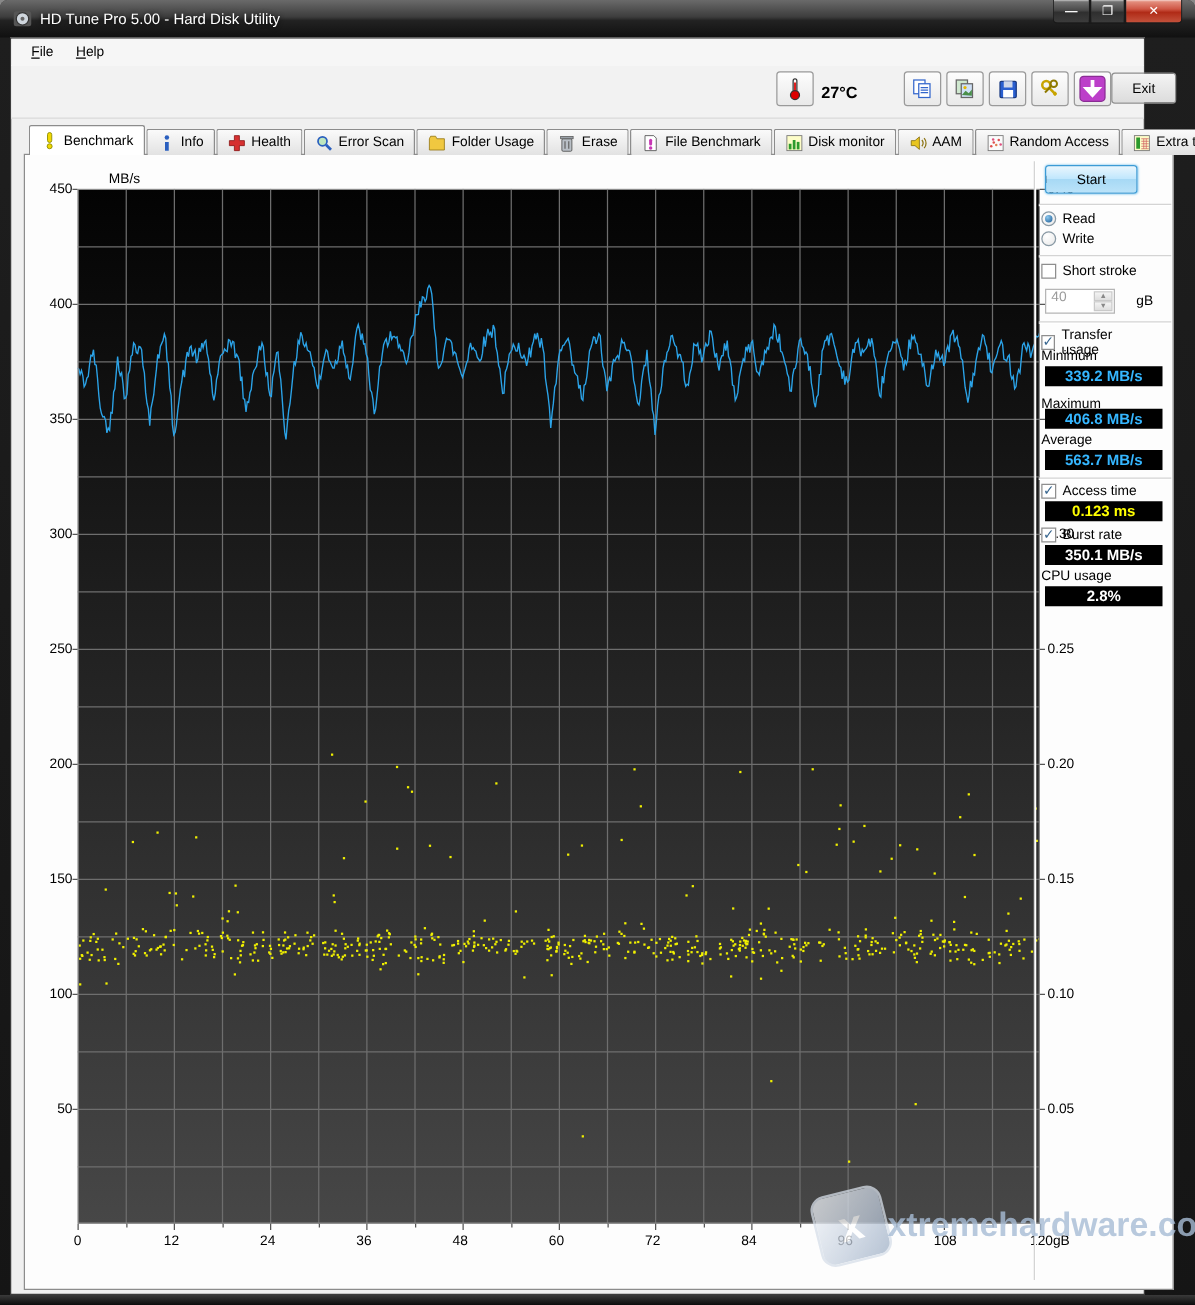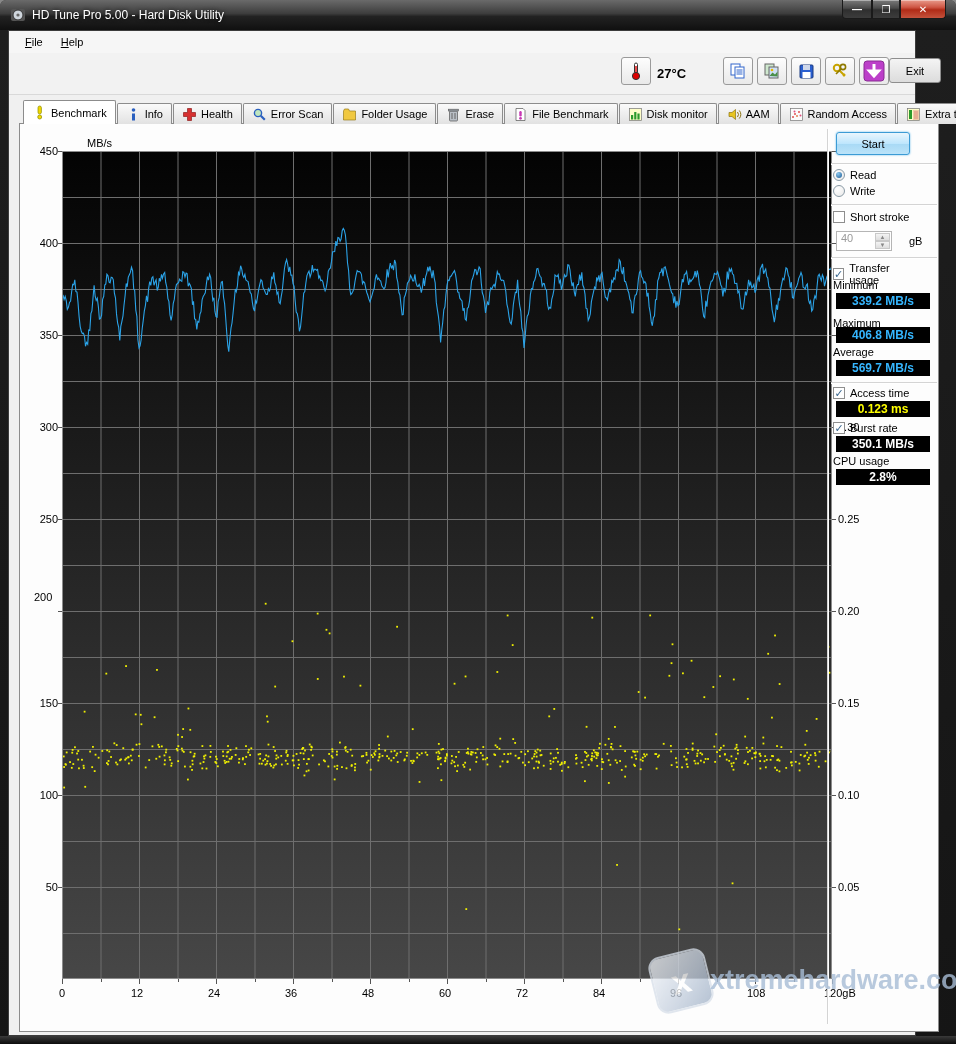--- a/index.html
+++ b/index.html
@@ -945,21 +945,21 @@
         <div class="axis-label" style="left: 25px; top: 114px; width: 24px; text-align: right;">450</div>
         <div class="tickmark" style="left: 49px; top: 120px; width: 4px; height: 1px;"></div>
         <div class="axis-label" style="left: 25px; top: 206px; width: 24px; text-align: right;">400</div>
         <div class="tickmark" style="left: 49px; top: 212px; width: 4px; height: 1px;"></div>
         <div class="axis-label" style="left: 25px; top: 298px; width: 24px; text-align: right;">350</div>
         <div class="tickmark" style="left: 49px; top: 304px; width: 4px; height: 1px;"></div>
         <div class="axis-label" style="left: 25px; top: 390px; width: 24px; text-align: right;">300</div>
         <div class="tickmark" style="left: 49px; top: 396px; width: 4px; height: 1px;"></div>
         <div class="axis-label" style="left: 25px; top: 482px; width: 24px; text-align: right;">250</div>
         <div class="tickmark" style="left: 49px; top: 488px; width: 4px; height: 1px;"></div>
-        <div class="axis-label" style="left: 25px; top: 560px; width: 24px; ">200</div>
+        <div class="axis-label" style="left: 25px; top: 574px; width: 24px; text-align: right;">200</div>
         <div class="tickmark" style="left: 49px; top: 580px; width: 4px; height: 1px;"></div>
         <div class="axis-label" style="left: 25px; top: 666px; width: 24px; text-align: right;">150</div>
         <div class="tickmark" style="left: 49px; top: 672px; width: 4px; height: 1px;"></div>
         <div class="axis-label" style="left: 25px; top: 758px; width: 24px; text-align: right;">100</div>
         <div class="tickmark" style="left: 49px; top: 764px; width: 4px; height: 1px;"></div>
         <div class="axis-label" style="left: 25px; top: 850px; width: 24px; text-align: right;">50</div>
         <div class="tickmark" style="left: 49px; top: 856px; width: 4px; height: 1px;"></div>
         <div class="axis-label" style="left: 829px; top: 114px;">0.45</div>
         <div class="tickmark" style="left: 823px; top: 120px; width: 4px; height: 1px;"></div>
         <div class="axis-label" style="left: 829px; top: 206px;">0.40</div>
@@ -1050,21 +1050,21 @@
     <span class="panel-label" style="left:824px; top:248px;">Minimum</span>
     <div class="value-box" style="top:262px;">
       <span style="color: rgb(53, 182, 255);">339.2 MB/s</span>
     </div>
     <span class="panel-label" style="left:824px; top:286px;">Maximum</span>
     <div class="value-box" style="top:296px;">
       <span style="color: rgb(53, 182, 255);">406.8 MB/s</span>
     </div>
     <span class="panel-label" style="left:824px; top:315px;">Average</span>
     <div class="value-box" style="top:329px;">
-      <span style="color: rgb(53, 182, 255);">569.7 MB/s</span>
+      <span style="color: rgb(53, 182, 255);">563.7 MB/s</span>
     </div>
     <div class="hsep" style="left:822px; top:351px; width:106px;"></div>
 
     <div class="ctl-row" style="left:824px; top:356px;">
       <span class="checkbox">✓</span>
       <span>Access time</span>
     </div>
     <div class="value-box" style="top:370px;">
       <span style="color: rgb(255, 255, 0);">0.123 ms</span>
     </div>

